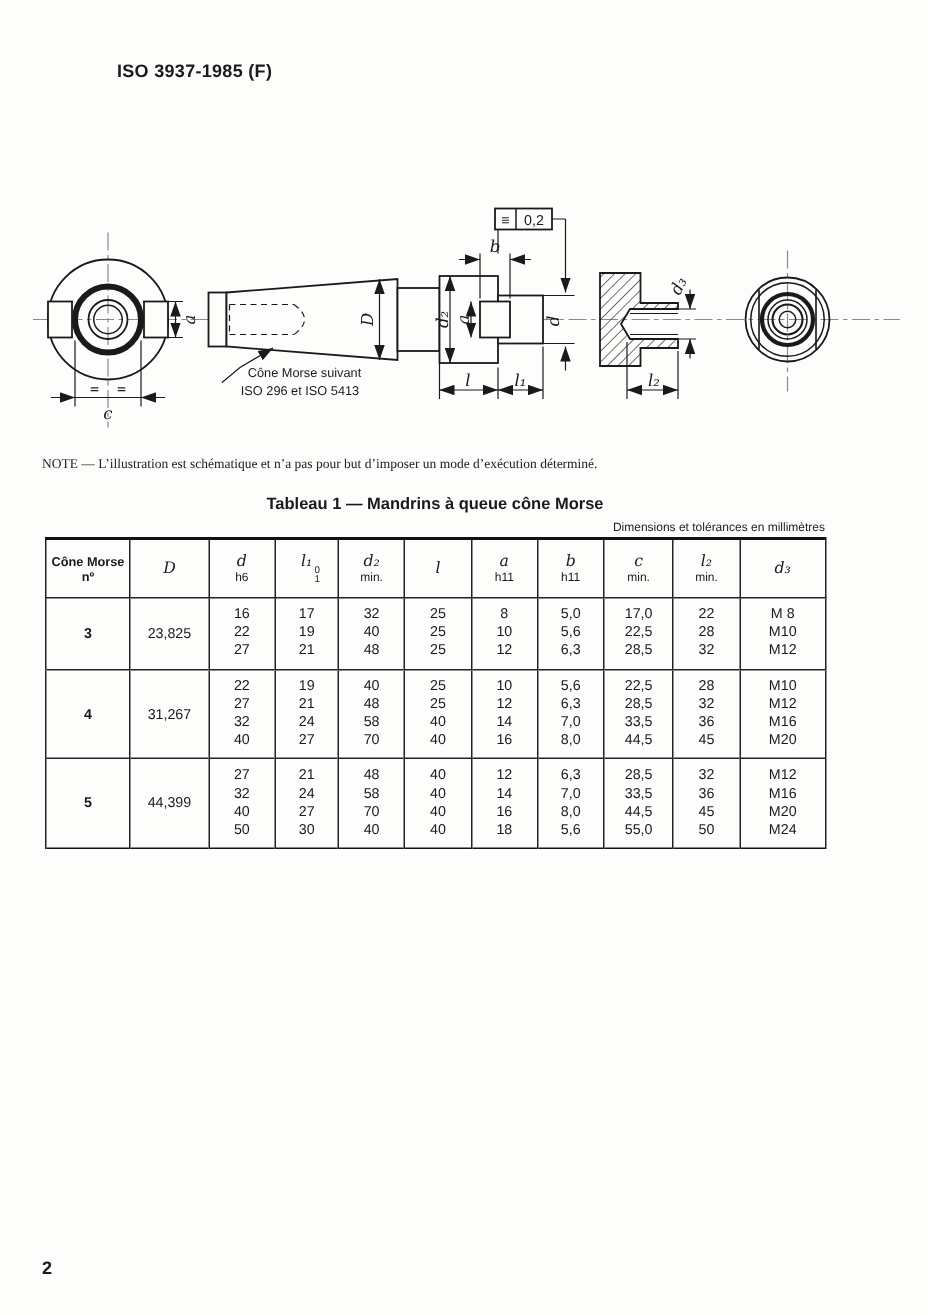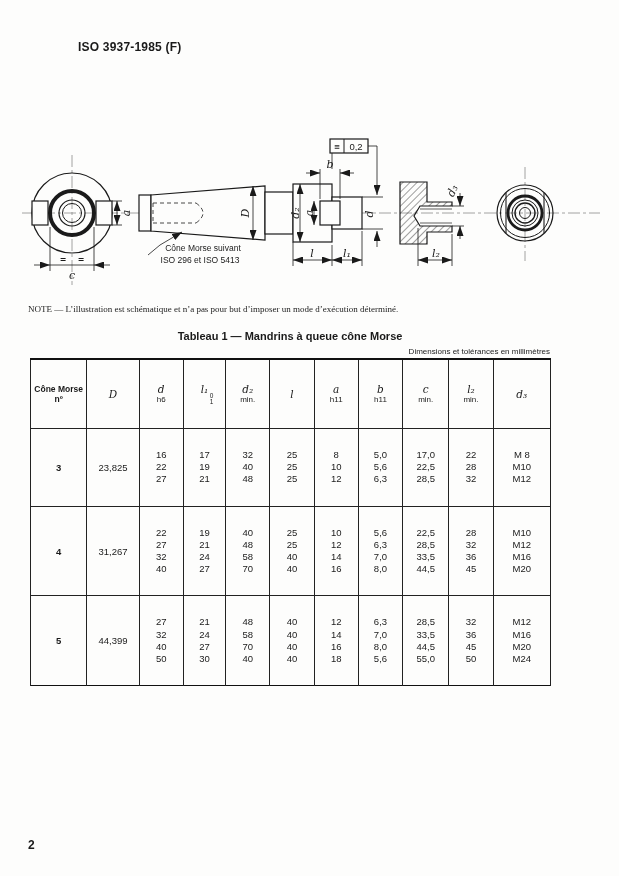--- a/index.html
+++ b/index.html
@@ -47,21 +47,21 @@
   table.dims{
     position:absolute;left:30px;top:358px;width:521px;
     border-collapse:collapse;table-layout:fixed;
     border:1.6px solid #111;
     border-top:2.4px solid #111;
     font-size:9.5px;
   }
   table.dims th,table.dims td{
     border-left:1px solid #222;border-right:1px solid #222;
     text-align:center;vertical-align:middle;
-    padding:20px 1px;
+    padding:5px 1px;
   }
   table.dims thead th{
     border-bottom:1px solid #222;
     font-weight:normal;height:28px;
   }
   table.dims tbody tr{border-top:1px solid #222;}
   .hdr-name{font-size:8.5px;font-weight:bold;line-height:10px;}
   .hdr-dim{font-family:"DejaVu Serif","DejaVu Sans",serif;font-style:italic;font-size:10.5px;line-height:11px;}
   .hdr-unit{font-size:8px;line-height:10px;font-style:normal;}
   .tolstack{display:block;margin-left:14px;margin-top:-2px;}

